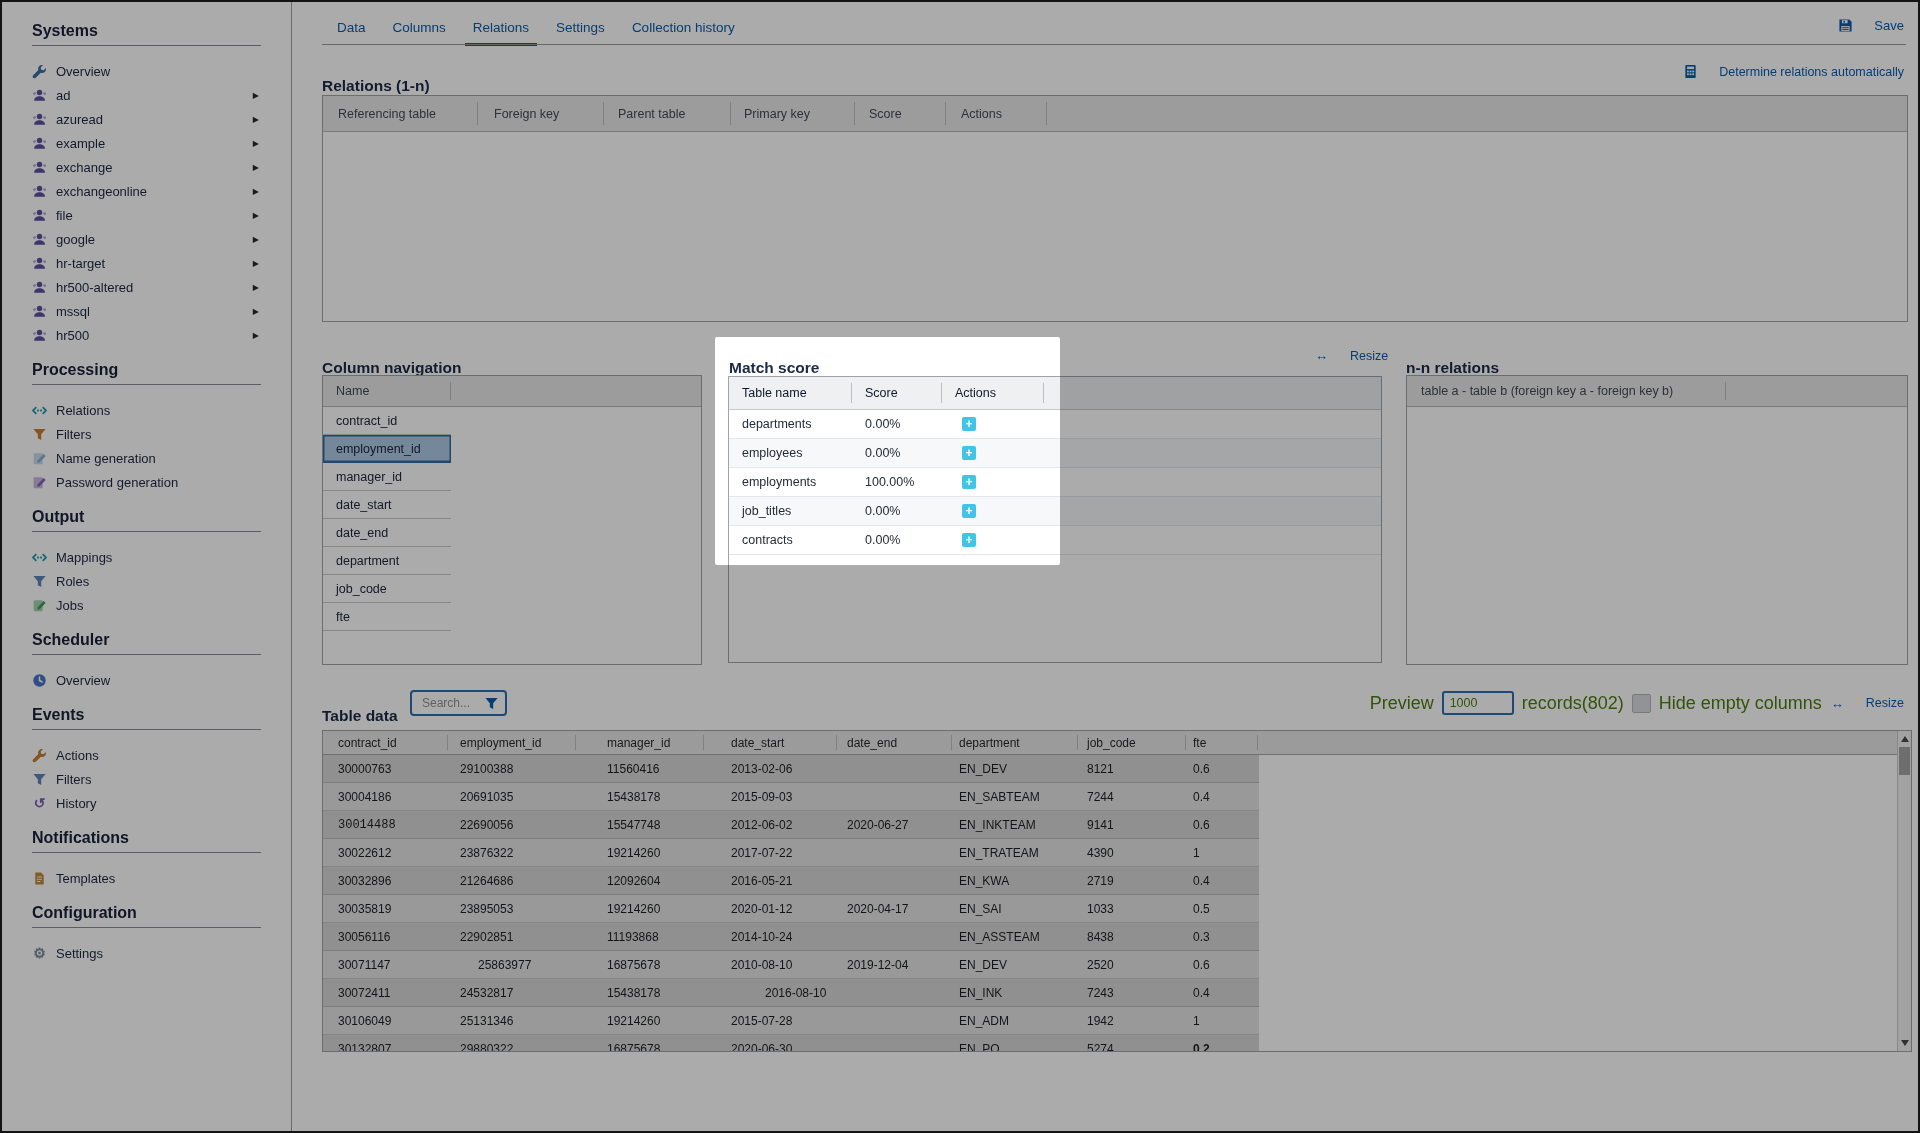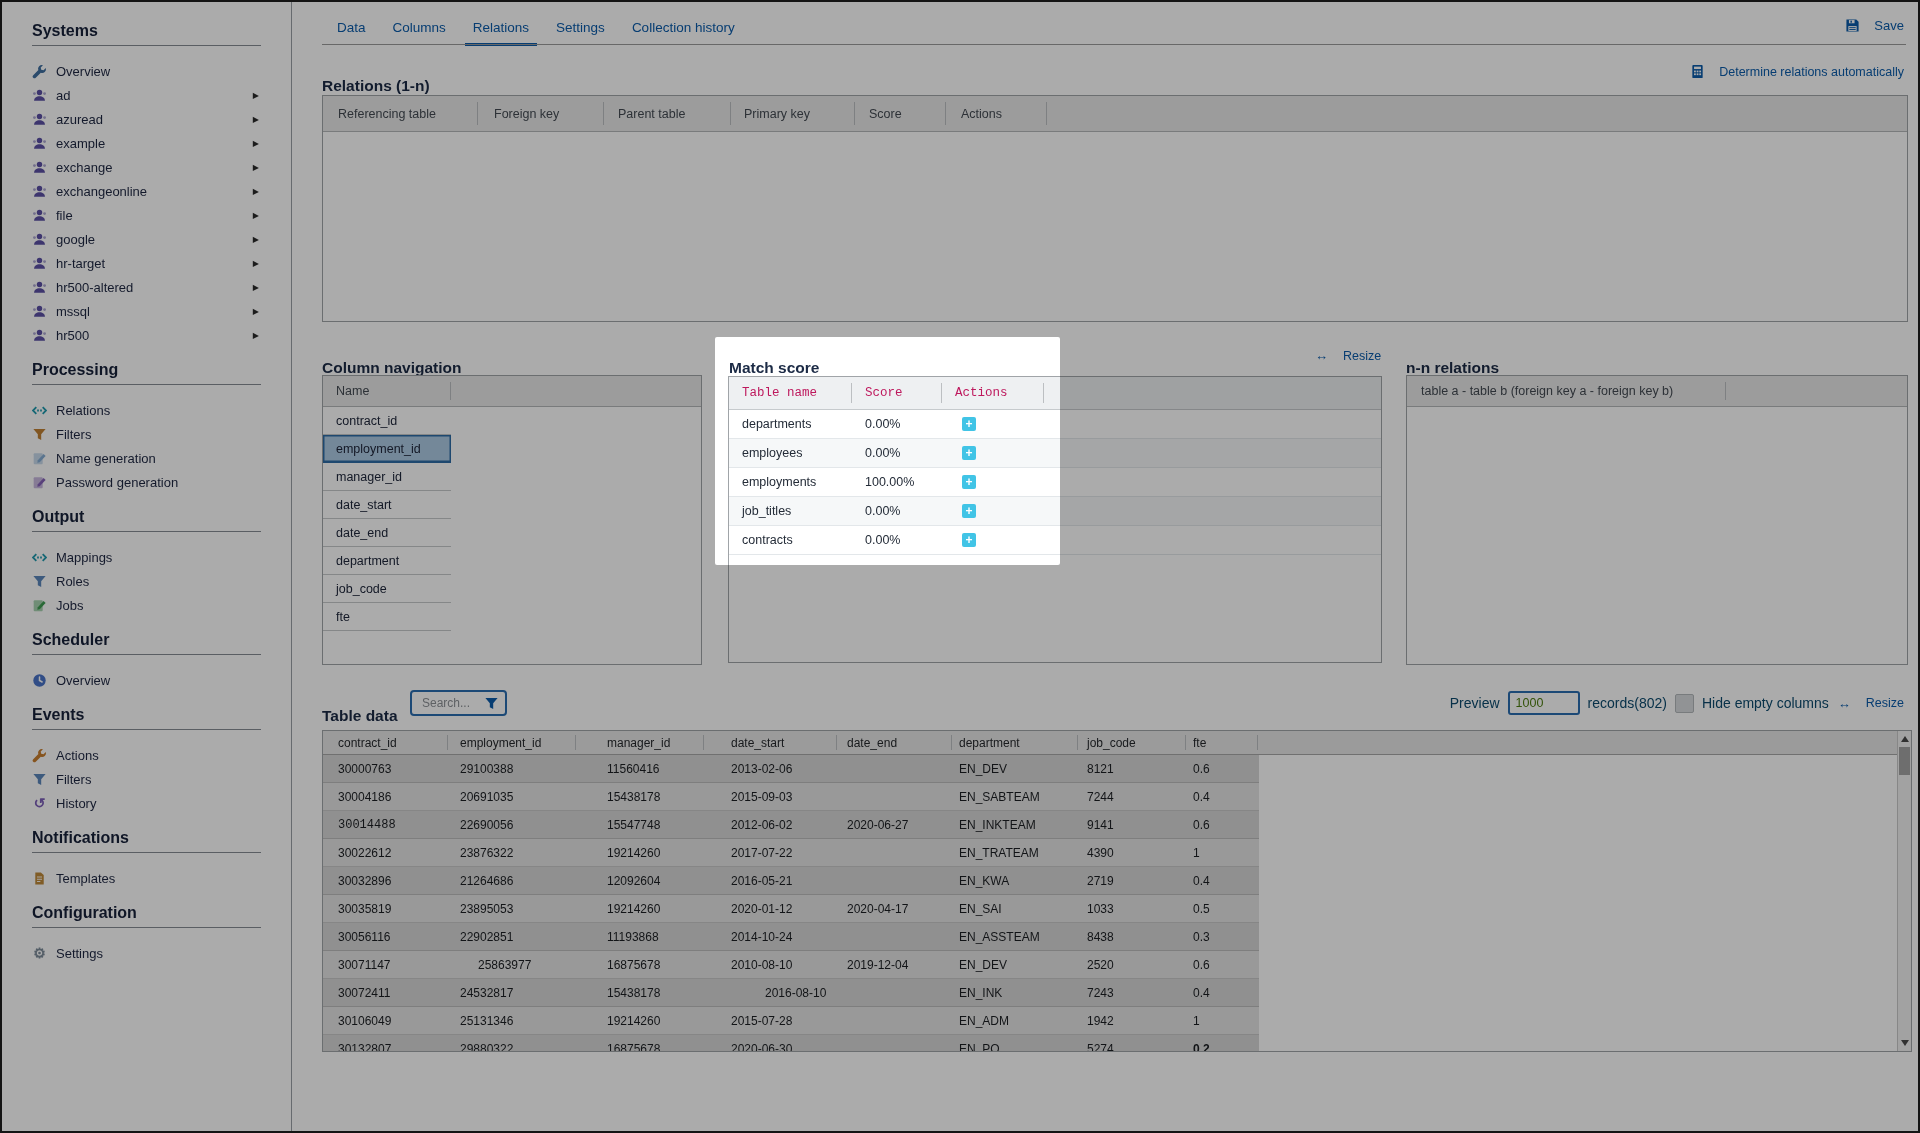--- a/index.html
+++ b/index.html
@@ -15,21 +15,21 @@
   .side-item{height:24px;display:flex;align-items:center;gap:9px;font-size:13px;color:#1e2742;cursor:pointer;}
   .side-item .chev{margin-left:auto;font-size:8px;color:#2b2b2b;padding-right:2px;}
   .icon{width:15px;height:15px;display:inline-flex;align-items:center;justify-content:center;flex:0 0 15px;}
   .icon svg{width:15px;height:15px;}
   .icon.txt{font-size:14px;font-weight:bold;line-height:15px;}
   
   #tabs{position:absolute;left:327px;top:14px;display:flex;gap:11px;font-size:13.5px;color:#0b5cab;}
   .tab{padding:5px 8px 8px 8px;line-height:14px;cursor:pointer;}
   .tab.active{border-bottom:3px solid #0b5cab;}
   #topline{position:absolute;left:320px;right:12px;top:42px;height:1px;background:#9b9b9b;}
-  .bluelink{color:#0b5cab;font-size:13px;display:inline-flex;align-items:center;gap:14px;cursor:pointer;text-decoration:none;}
+  .bluelink{color:#0b5cab;font-size:13px;display:inline-flex;align-items:center;gap:21px;cursor:pointer;text-decoration:none;}
   #save{position:absolute;right:14px;top:16px;}
   #auto-link{position:absolute;right:14px;top:62px;font-size:12.5px;}
   
   .sec-title{position:absolute;font-size:15.5px;font-weight:bold;color:#1b2a45;}
   
   .panel{position:absolute;box-sizing:border-box;border:1px solid #a0a4a8;background:#fff;overflow:hidden;}
   .thead{position:relative;background:#e9e9e9;border-bottom:1px solid #b5b8ba;box-sizing:border-box;}
   .hcell{position:absolute;top:0;height:100%;display:flex;align-items:center;font-size:12.5px;color:#434a52;white-space:nowrap;}
   .vdiv{position:absolute;top:6px;bottom:6px;width:1px;background:#bcbfc2;}
   
@@ -37,38 +37,38 @@
   #rel-panel .thead{height:36px;}
   
   #colnav-panel{left:320px;top:373px;width:380px;height:290px;}
   #colnav-panel .thead{height:31px;}
   .cn-row{position:relative;width:128px;height:28px;line-height:28px;box-sizing:border-box;
           border-bottom:1px solid #c7c9cb;padding-left:13px;font-size:12.5px;color:#20283c;cursor:pointer;}
   .cn-row.selected{background:#aecbe4;box-shadow:inset 0 0 0 1.5px #2e6ca6;border-bottom:1px solid #2e6ca6;}
   
   #match-panel{left:726px;top:374px;width:654px;height:287px;}
   #match-panel .thead{height:33px;background:#eef0f2;border-bottom:1px solid #c6cacd;}
-  #match-panel .hcell{color:#be185d;font-family:Liberation Mono, monospace;}
+  #match-panel .hcell{color:#0f172a;}
   .ms-row{position:relative;height:28px;border-bottom:1px solid #e3e7ea;font-size:12.5px;color:#242c38;}
   .ms-row:nth-child(even){background:#f6f8f9;}
   .ms-cell{position:absolute;top:0;height:100%;display:flex;align-items:center;white-space:nowrap;}
   .plus-btn{position:absolute;top:7px;width:14px;height:14px;border-radius:2px;background:#41c4e6;color:#fff;
             font-size:12px;font-weight:bold;line-height:14px;text-align:center;cursor:pointer;}
   #match-resize{position:absolute;left:1312px;top:346px;font-size:12.5px;}
   
   #nn-panel{left:1404px;top:373px;width:502px;height:290px;}
   #nn-panel .thead{height:31px;}
   
   #td-title{left:320px;top:692px;}
   #td-search{position:absolute;left:408px;top:688px;width:97px;height:26px;box-sizing:border-box;
              border:2px solid #2a6db1;border-radius:4px;display:flex;align-items:center;background:#fff;padding:0 6px 0 8px;}
   #td-search input{border:none;outline:none;width:100%;font-size:12px;color:#ec4899;font-family:inherit;background:transparent;}
   #td-search input::placeholder{color:#8d9196;}
   #td-controls{position:absolute;right:14px;top:688px;height:26px;display:flex;align-items:center;gap:8px;}
-  #td-controls .lbl{font-size:14px;color:#0c4a6e;}
+  #td-controls .lbl{font-size:18px;color:#4d7c0f;}
   #preview-input{width:72px;height:24px;box-sizing:border-box;border:2px solid #2a6db1;border-radius:3px;
                  font-size:12.5px;color:#4d7c0f;padding:0 6px;font-family:inherit;outline:none;}
   #hide-empty-checkbox{width:17px;height:17px;background:#d8dbde;border:1px solid #b4b8bb;border-radius:2px;cursor:pointer;}
   #td-resize{font-size:12.5px;}
   #td-panel{left:320px;top:728px;width:1590px;height:322px;}
   #td-panel .thead{height:24px;background:#e8e8e8;border-bottom:1px solid #a8a8a8;}
   #td-panel .hcell{font-size:12px;color:#26292d;}
   #td-panel .vdiv{top:4px;bottom:4px;}
   .td-row{position:relative;width:936px;height:28px;box-sizing:border-box;border-bottom:1px solid rgba(0,0,0,0.12);}
   .td-row:nth-child(odd){background:#d7d7d7;}

